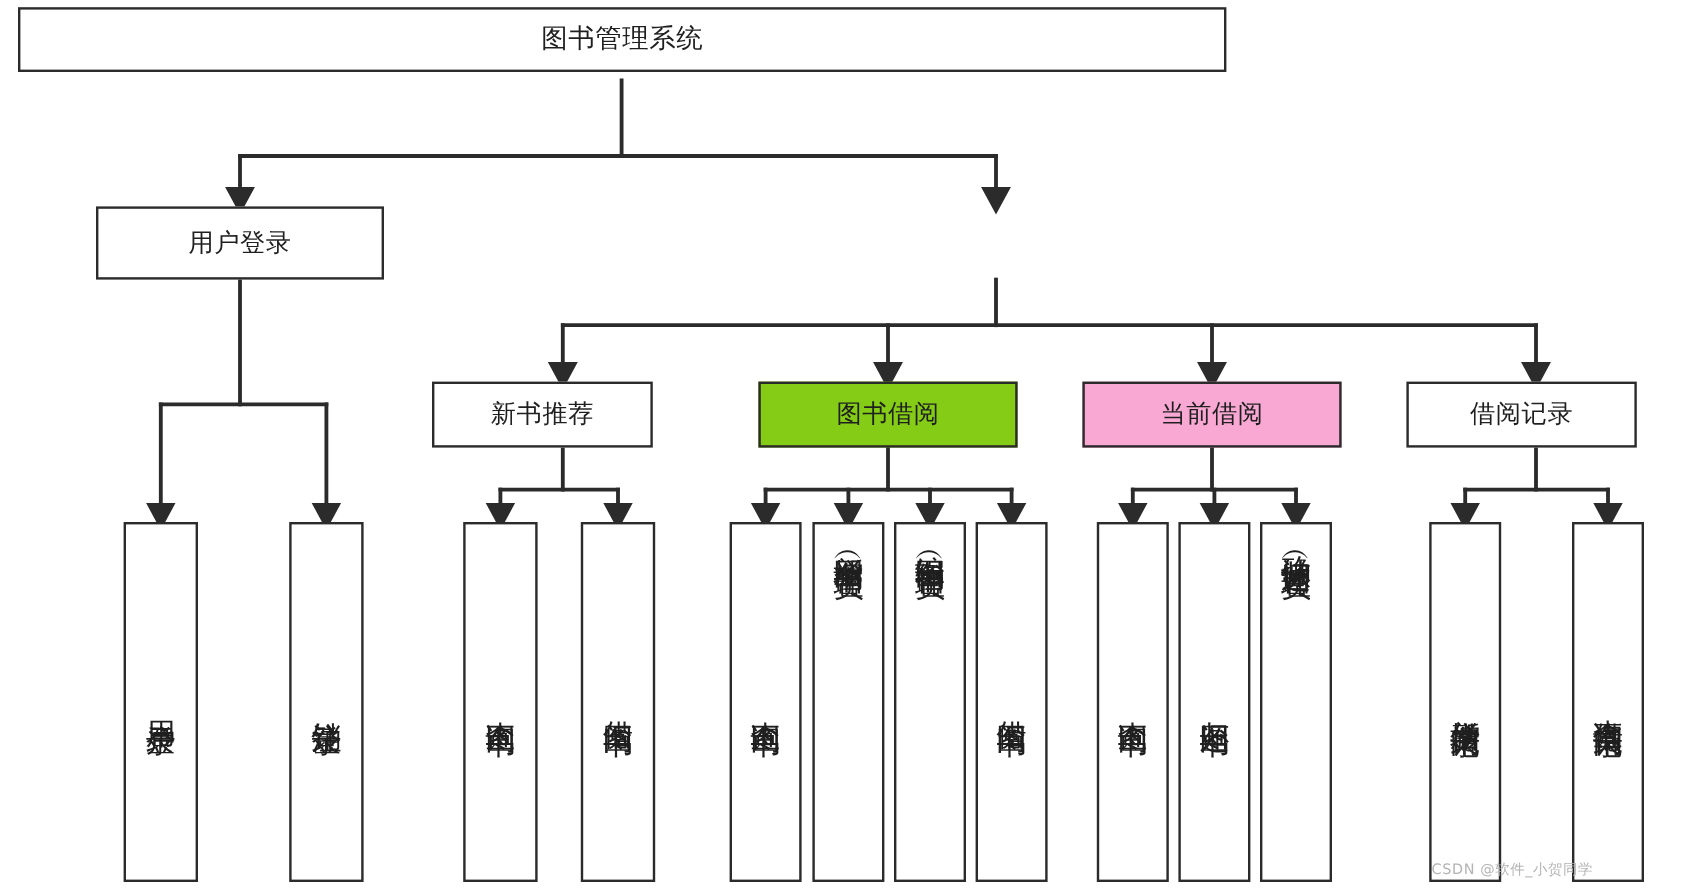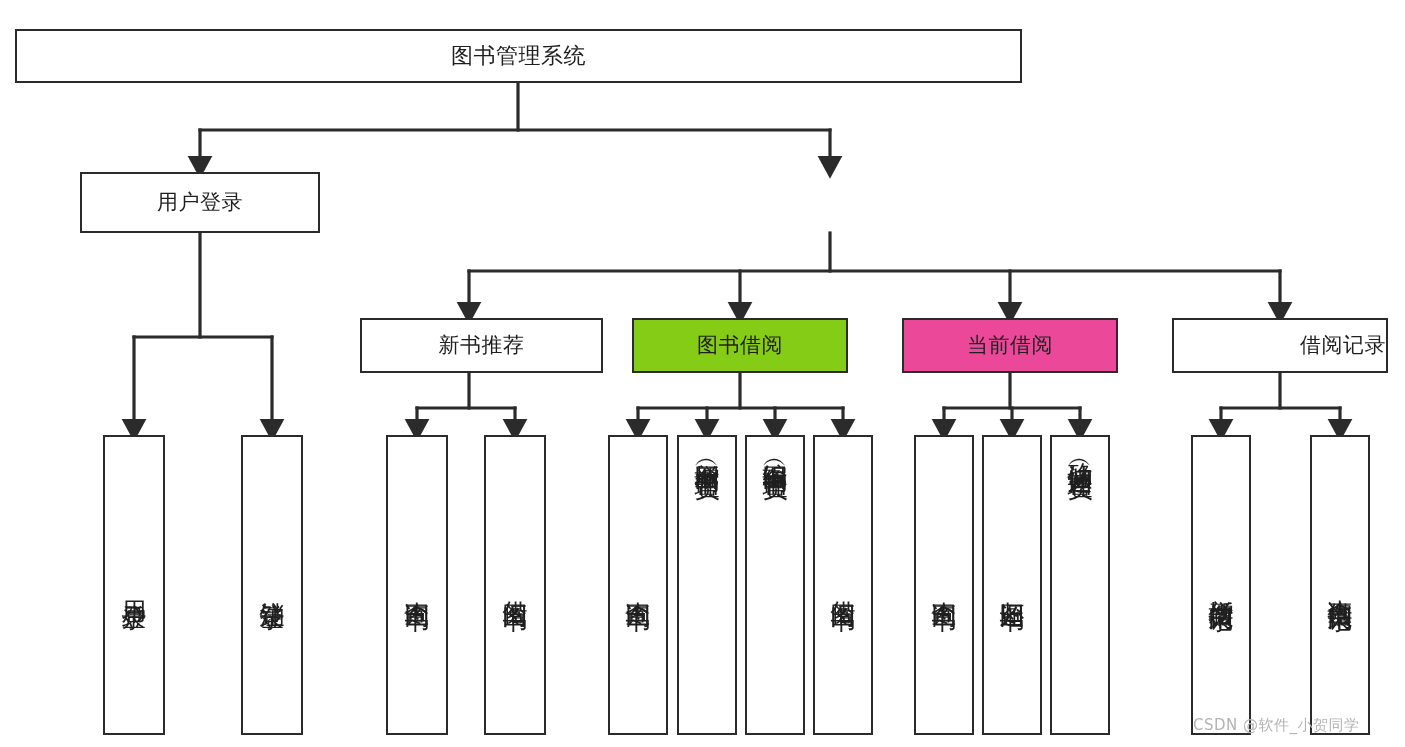--- a/index.html
+++ b/index.html
@@ -64,21 +64,21 @@
     line-height: 1.08;
     letter-spacing: 2px;
     white-space: nowrap;
   }
   .node.v.mid {
     align-items: center;
     padding-top: 0;
   }
   .watermark {
     position: absolute;
-    font-size: 15px;
+    font-size: 12px;
     color: #b4b4b4;
     white-space: nowrap;
     letter-spacing: 0.5px;
   }
 </style>
 </head>
 <body>
 
 <div id="canvas" style="background: rgb(255, 255, 255);">
 
@@ -125,38 +125,38 @@
       <path d="M1012,408 L1012,429" marker-end="url(#arrow)"></path>
       <path d="M1080,408 L1080,429" marker-end="url(#arrow)"></path>
 
       <path d="M1280,373 L1280,408"></path>
       <path d="M1221,408 L1340,408"></path>
       <path d="M1221,408 L1221,429" marker-end="url(#arrow)"></path>
       <path d="M1340,408 L1340,429" marker-end="url(#arrow)"></path>
     </g>
   </svg>
 
-  <div class="node h root" style="left: 15px; top: 29px; width: 1007px; height: 54px; border-color: rgb(43, 43, 43); background: rgb(255, 255, 255);">
+  <div class="node h root" style="left: 15px; top: 6px; width: 1007px; height: 54px; border-color: rgb(43, 43, 43); background: rgb(255, 255, 255);">
     <span class="label" style="color: rgb(31, 31, 31);">图书管理系统</span>
   </div>
 
   <div class="node h" style="left: 80px; top: 172px; width: 240px; height: 61px; border-color: rgb(43, 43, 43); background: rgb(255, 255, 255);">
     <span class="label" style="color: rgb(31, 31, 31);">用户登录</span>
   </div>
 
-  <div class="node h" style="left: 360px; top: 318px; width: 243px; height: 55px; border-color: rgb(43, 43, 43); background: rgb(255, 255, 255);">
+  <div class="node h" style="left: 360px; top: 318px; width: 184px; height: 55px; border-color: rgb(43, 43, 43); background: rgb(255, 255, 255);">
     <span class="label" style="color: rgb(31, 31, 31);">新书推荐</span>
   </div>
   <div class="node h" style="left: 632px; top: 318px; width: 216px; height: 55px; border-color: rgb(43, 43, 43); background: #84cc16;">
     <span class="label" style="color: rgb(31, 31, 31);">图书借阅</span>
   </div>
-  <div class="node h" style="left: 902px; top: 318px; width: 216px; height: 55px; border-color: rgb(43, 43, 43); background: #ec4899;">
+  <div class="node h" style="left: 902px; top: 318px; width: 216px; height: 55px; border-color: rgb(43, 43, 43); background: #f9a8d4;">
     <span class="label" style="color: rgb(31, 31, 31);">当前借阅</span>
   </div>
-  <div class="node h" style="left: 1172px; top: 318px; width: 216px; height: 55px; border-color: rgb(43, 43, 43); background: rgb(255, 255, 255); justify-content: flex-end;">
+  <div class="node h" style="left: 1172px; top: 318px; width: 192px; height: 55px; border-color: rgb(43, 43, 43); background: rgb(255, 255, 255);">
     <span class="label" style="color: rgb(31, 31, 31);">借阅记录</span>
   </div>
 
   <div class="node v mid" style="left: 103px; top: 435px; width: 62px; height: 300px; border-color: rgb(43, 43, 43); background: rgb(255, 255, 255);">
     <span class="label" style="color: rgb(31, 31, 31);">用户登录</span>
   </div>
   <div class="node v mid" style="left: 241px; top: 435px; width: 62px; height: 300px; border-color: rgb(43, 43, 43); background: rgb(255, 255, 255);">
     <span class="label" style="color: rgb(31, 31, 31);">注销登录</span>
   </div>
   <div class="node v mid" style="left: 386px; top: 435px; width: 62px; height: 300px; border-color: rgb(43, 43, 43); background: rgb(255, 255, 255);">

